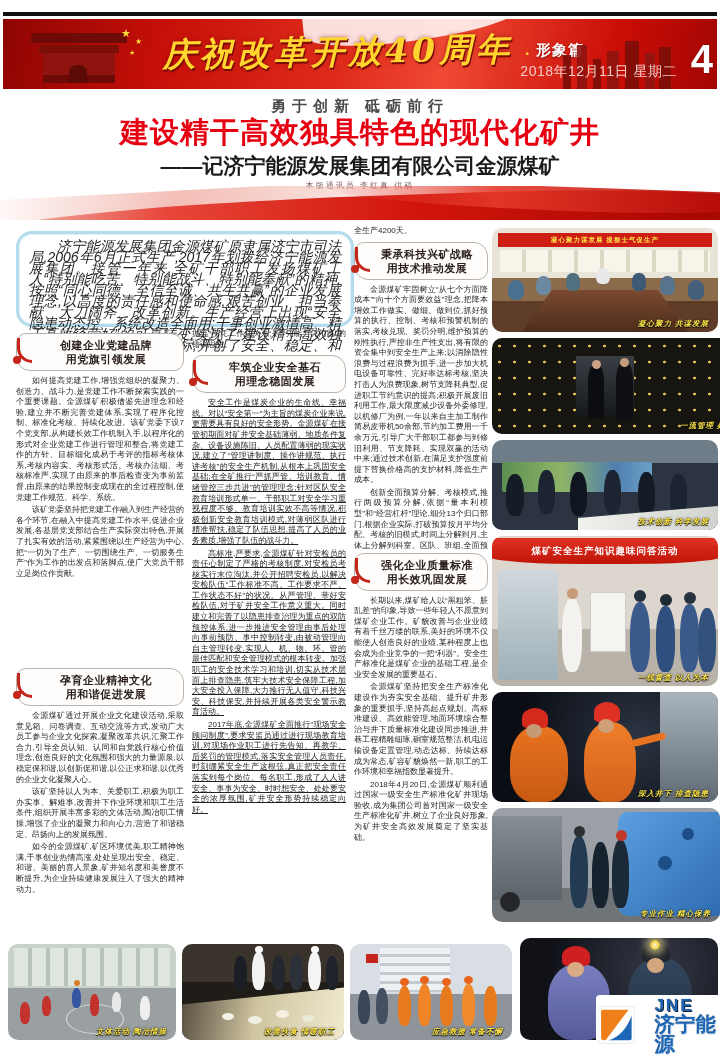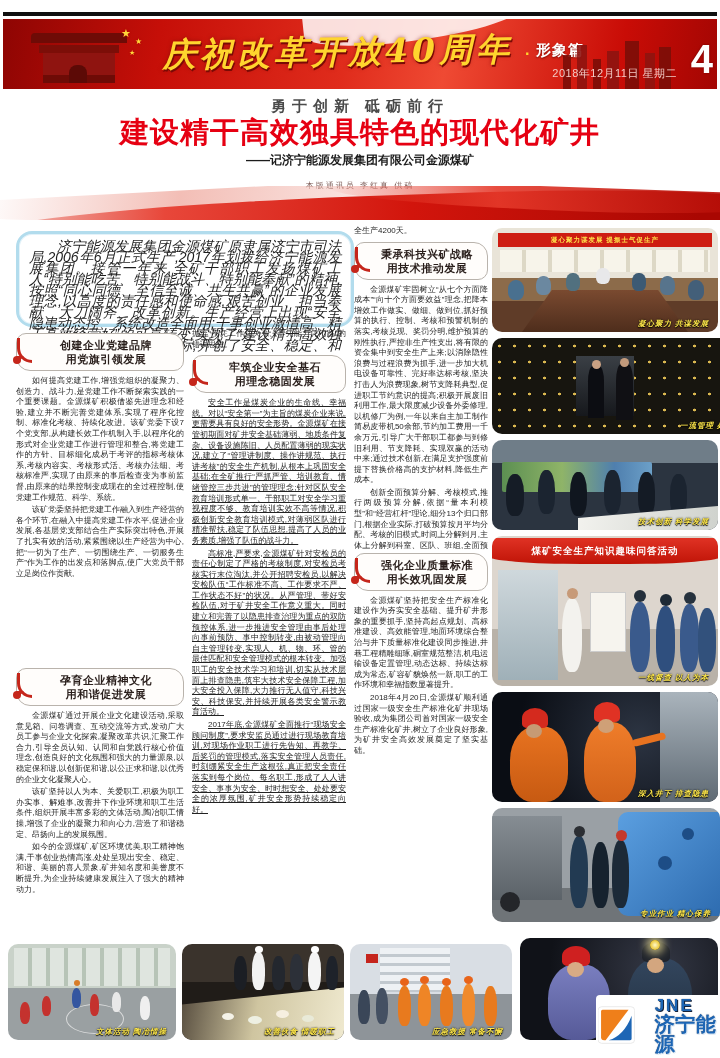--- a/index.html
+++ b/index.html
@@ -27,29 +27,29 @@
              text-shadow:0 1px 2px #7a0a05;}
   .skyline{position:absolute;right:30px;top:14px;width:130px;height:56px;opacity:.9;
            background:
              linear-gradient(#7c0e08,#7c0e08) 6px 22px/8px 34px no-repeat,
              linear-gradient(#8f1410,#8f1410) 20px 12px/10px 44px no-repeat,
              linear-gradient(#7c0e08,#7c0e08) 36px 26px/8px 30px no-repeat,
              linear-gradient(#8f1410,#8f1410) 50px 18px/12px 38px no-repeat,
              linear-gradient(#7c0e08,#7c0e08) 68px 8px/14px 48px no-repeat,
              linear-gradient(#8f1410,#8f1410) 88px 20px/10px 36px no-repeat,
              linear-gradient(#7c0e08,#7c0e08) 102px 14px/12px 42px no-repeat;}
-  .b-date{position:absolute;right:40px;bottom:8px;color:#f3c9c4;font-size:11px;letter-spacing:.5px;}
+  .b-date{position:absolute;right:40px;bottom:8px;color:#f3c9c4;font-size:14px;letter-spacing:.5px;}
   .b-page{position:absolute;right:4px;top:14px;color:#fff;font-size:40px;font-weight:bold;line-height:52px;
           text-shadow:0 0 2px #600;}
   
   .kicker{position:absolute;top:97px;left:0;right:0;text-align:center;font-size:15px;font-weight:bold;
           color:#4a4a4a;letter-spacing:6px;}
   .mtitle{position:absolute;top:113px;left:0;right:0;text-align:center;font-size:29px;font-weight:bold;
           color:#e60012;letter-spacing:1px;}
-  .msub{position:absolute;top:152px;left:0;right:0;text-align:center;font-size:12px;font-weight:bold;color:#1c1c1c;}
+  .msub{position:absolute;top:152px;left:0;right:0;text-align:center;font-size:21px;font-weight:bold;color:#1c1c1c;}
   .mbyline{position:absolute;top:180px;left:0;right:0;text-align:center;font-size:8px;color:#7a5a55;letter-spacing:2px;}
   .wavewrap{position:absolute;top:186px;left:0;width:720px;height:34px;overflow:hidden;}
   .wave1{position:absolute;left:-40px;top:10px;width:820px;height:60px;border-radius:50% 40% 0 0;
          background:linear-gradient(95deg,#f5d9d4,#e8473a 25%,#d2150c 55%,#a90702 90%);transform:rotate(-2deg);}
   .wave2{position:absolute;left:-20px;top:2px;width:500px;height:26px;border-radius:0 0 60% 50%;
          background:linear-gradient(100deg,#fff,#f3beb6 40%,rgba(255,255,255,0));transform:rotate(-3deg);}
   .wave3{position:absolute;right:-30px;top:0px;width:420px;height:24px;border-radius:0 0 40% 60%;
          background:linear-gradient(260deg,#b00803,#e5392a 60%,rgba(229,57,42,0));transform:rotate(2deg);opacity:.9;}
   
   .introbox{position:absolute;left:16px;top:231px;width:312px;height:76px;border:3px solid #b2dced;
@@ -177,20 +177,21 @@
     <div class="paras" style="height:266px;">
       <p>金源煤矿牢固树立“从七个方面降成本”“向十个方面要效益”理念,把降本增效工作做实、做细、做到位,抓好预算的执行、控制、考核和预警机制的落实,考核兑现、奖罚分明,维护预算的刚性执行,严控非生产性支出,将有限的资金集中到安全生产上来;以消除隐性浪费与过程浪费为抓手,进一步加大机电设备可靠性、完好率达标考核,坚决打击人为浪费现象,树节支降耗典型,促进职工节约意识的提高;积极开展废旧利用工作,最大限度减少设备外委修理,以机修厂为例,一年以来自主加工制作简易皮带机50余部,节约加工费用一千余万元,引导广大干部职工都参与到修旧利用、节支降耗、实现双赢的活动中来;通过技术创新,在满足支护强度前提下替换价格高的支护材料,降低生产成本。</p>
       <p>创新全面预算分解、考核模式,推行两级预算分解,依据“量本利模型”和“经营杠杆”理论,细分13个归口部门,根据企业实际,打破预算按月平均分配、考核的旧模式,时间上分解到月,主体上分解到科室、区队、班组,全面预算核心指标层层落实,实现全员全过程预算管控,工效考核结果与职工收入紧密挂钩。2017年7月恢复生产至今,经营指标全线飘红,盈利能力大幅增强,累计实现销售收入9.63亿元,实现利润2.36亿元,利税3.17亿元,为地方的经济发展做出了巨大的贡献。</p>
     </div>
     <div class="sechead">
       <span class="ribbon"></span>
       <div class="l1">强化企业质量标准</div>
       <div class="l2">用长效巩固发展</div>
     </div>
     <div class="paras" style="flex:1;">
+      <p>长期以来,煤矿给人以“黑粗笨、脏乱差”的印象,导致一些年轻人不愿意到煤矿企业工作。矿貌改善与企业业绩有着千丝万缕的联系,美好的环境不仅能使人创造良好的业绩,某种程度上也会成为企业竞争的一把“利器”。安全生产标准化是煤矿企业的基础工程,是企业安全发展的重要基石。</p>
       <p>金源煤矿坚持把安全生产标准化建设作为夯实安全基础、提升矿井形象的重要抓手,坚持高起点规划、高标准建设、高效能管理,地面环境综合整治与井下质量标准化建设同步推进,井巷工程精雕细琢,硐室规范整洁,机电运输设备定置管理,动态达标、持续达标成为常态,矿容矿貌焕然一新,职工的工作环境和幸福指数显著提升。</p>
       <p>2018年4月20日,金源煤矿顺利通过国家一级安全生产标准化矿井现场验收,成为集团公司首对国家一级安全生产标准化矿井,树立了企业良好形象,为矿井安全高效发展奠定了坚实基础。</p>
     </div>
   </div>
 
   <div class="photo" style="left:492px;top:228px;width:226px;height:104px;background:linear-gradient(#e9e4d8 0 48%,#8c6b4a 48% 70%,#5f3c28 70%);">
     <div class="ph-banner">凝心聚力谋发展  提振士气促生产</div>
     <div style="position:absolute;left:8px;right:8px;top:22px;height:22px;background:repeating-linear-gradient(90deg,#f7f4ea 0 22px,#ddd8c6 22px 26px);"></div>
     <div style="position:absolute;left:30px;right:30px;bottom:0;height:42px;background:linear-gradient(#7a4a30,#4e2d1c);clip-path:polygon(18% 0,82% 0,100% 100%,0 100%);"></div>
     <div class="fig" style="left:16px;top:52px;width:16px;height:20px;background:#49708f;"></div>

